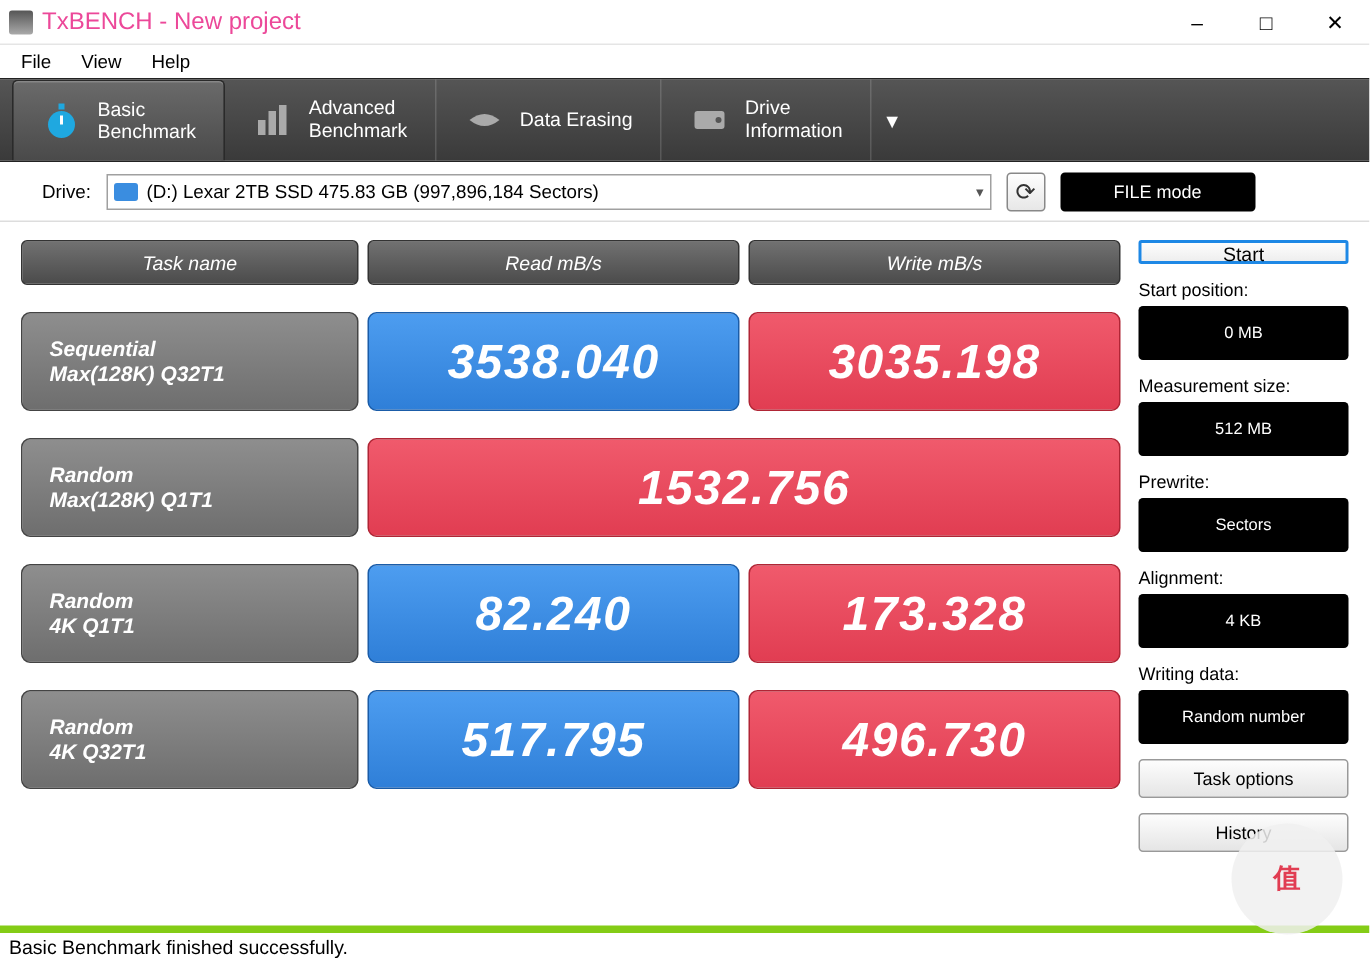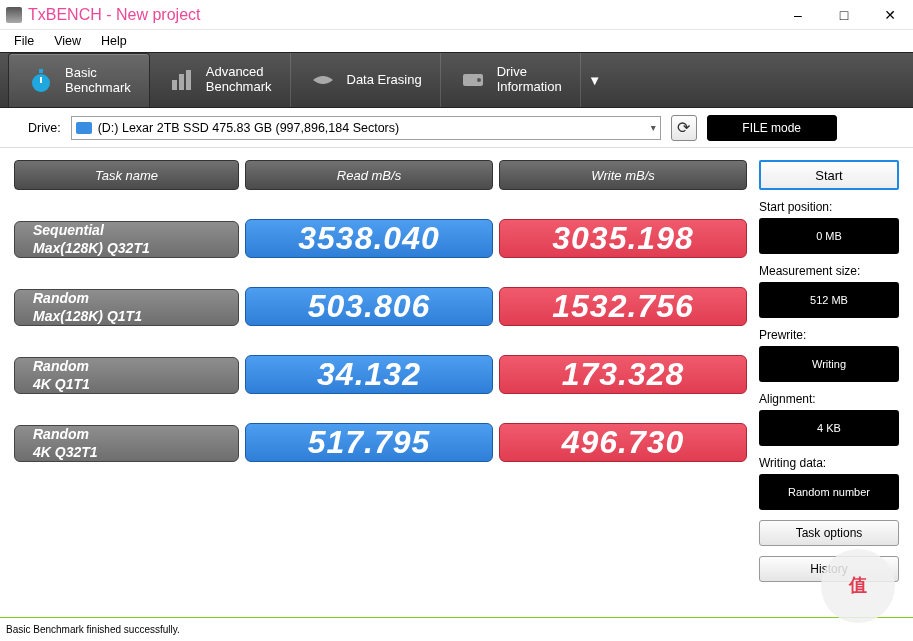--- a/index.html
+++ b/index.html
@@ -34,35 +34,35 @@
 
 
 .content { display:flex; padding:12px 14px 0 14px; gap:12px; background:#fff; }
 
 .results { flex:1;font-style:italic; }
 .results-header { display:flex; gap:6px; height:30px; }
 .hdr-cell { color:#fff; font-size:13px; display:flex; align-items:center; justify-content:center; border-radius:4px; background:linear-gradient(#717171,#4b4b4b); border:1px solid #333; }
 .hdr-task { width:225px; }
 .hdr-read, .hdr-write { flex:1; }
 
-.result-row { display:flex; gap:6px; margin-top:18px; height:50px;align-items:flex-end; }
+.result-row { display:flex; gap:6px; margin-top:18px; height:66px; }
 .task-cell { width:225px; background:linear-gradient(#8e8e8e,#6e6e6e); border:1px solid #444; border-radius:6px; display:flex; flex-direction:column; justify-content:center; padding-left:18px; color:#fff; font-size:14px; line-height:1.25; font-weight:600; }
 .val-cell { flex:1; border-radius:6px; display:flex; align-items:center; justify-content:center; font-size:32px; font-weight:700; color:#fff; letter-spacing:1px; font-family: "Arial Black", Arial, sans-serif; }
 .val-read { background:linear-gradient(#4d9df0,#2f7fd8); border:1px solid #1a5ca8; }
 .val-write { background:linear-gradient(#f05a6c,#e13d52); border:1px solid #b02535; }
 
 
 .sidebar { width:140px; display:flex; flex-direction:column; gap:4px; }
-.start-btn { height:30px; border:2px solid #1e88e5; background:linear-gradient(#fdfdfd,#eee); font-size:13px; cursor:pointer; border-radius:2px; }
+.start-btn { height:16px; border:2px solid #1e88e5; background:linear-gradient(#fdfdfd,#eee); font-size:13px; cursor:pointer; border-radius:2px; }
 .sb-label { font-size:12px; margin-top:6px; }
 .sb-value { height:36px; background:#000; color:#fff; display:flex; align-items:center; justify-content:center; font-size:11px; border-radius:3px; cursor:pointer; }
 .sb-btn { height:26px; border:1px solid #999; background:linear-gradient(#fdfdfd,#e5e5e5); font-size:12px; cursor:pointer; border-radius:3px; margin-top:6px; }
 
 
-.statusbar { position:absolute; bottom:0; left:0; right:0; height:24px; border-top:1px solid #84cc16; display:flex; align-items:center; padding:0 6px; font-size:10px; background:#fff; }
+.statusbar { position:absolute; bottom:0; left:0; right:0; height:24px; border-top:5px solid #84cc16; display:flex; align-items:center; padding:0 6px; font-size:13px; background:#fff; }
 
 
 .watermark { position:absolute; right:18px; bottom:18px; width:74px; height:74px; border-radius:50%; background:rgba(240,240,240,.85); display:flex; align-items:center; justify-content:center; font-size:11px; color:#555; text-align:center; line-height:1.1; pointer-events:none; }
 </style>
 </head>
 <body>
 
 <div class="titlebar">
   <span class="app-icon"></span>
   <span class="title-text">TxBENCH - New project</span>
@@ -148,30 +148,29 @@
       </div>
       <div class="val-cell val-read">3538.040</div>
       <div class="val-cell val-write">3035.198</div>
     </div>
 
     <div class="result-row">
       <div class="task-cell">
         <span>Random</span>
         <span>Max(128K) Q1T1</span>
       </div>
-      <div class="val-cell val-read">503.806</div>
       <div class="val-cell val-write">1532.756</div>
     </div>
 
     <div class="result-row">
       <div class="task-cell">
         <span>Random</span>
         <span>4K Q1T1</span>
       </div>
-      <div class="val-cell val-read">34.132</div>
+      <div class="val-cell val-read">82.240</div>
       <div class="val-cell val-write">173.328</div>
     </div>
 
     <div class="result-row">
       <div class="task-cell">
         <span>Random</span>
         <span>4K Q32T1</span>
       </div>
       <div class="val-cell val-read">517.795</div>
       <div class="val-cell val-write">496.730</div>
@@ -181,21 +180,21 @@
   <div class="sidebar">
     <button class="start-btn">Start</button>
 
     <div class="sb-label">Start position:</div>
     <div class="sb-value">0 MB</div>
 
     <div class="sb-label">Measurement size:</div>
     <div class="sb-value">512 MB</div>
 
     <div class="sb-label">Prewrite:</div>
-    <div class="sb-value">Writing</div>
+    <div class="sb-value">Sectors</div>
 
     <div class="sb-label">Alignment:</div>
     <div class="sb-value">4 KB</div>
 
     <div class="sb-label">Writing data:</div>
     <div class="sb-value">Random number</div>
 
     <button class="sb-btn">Task options</button>
     <button class="sb-btn">History</button>
   </div>

